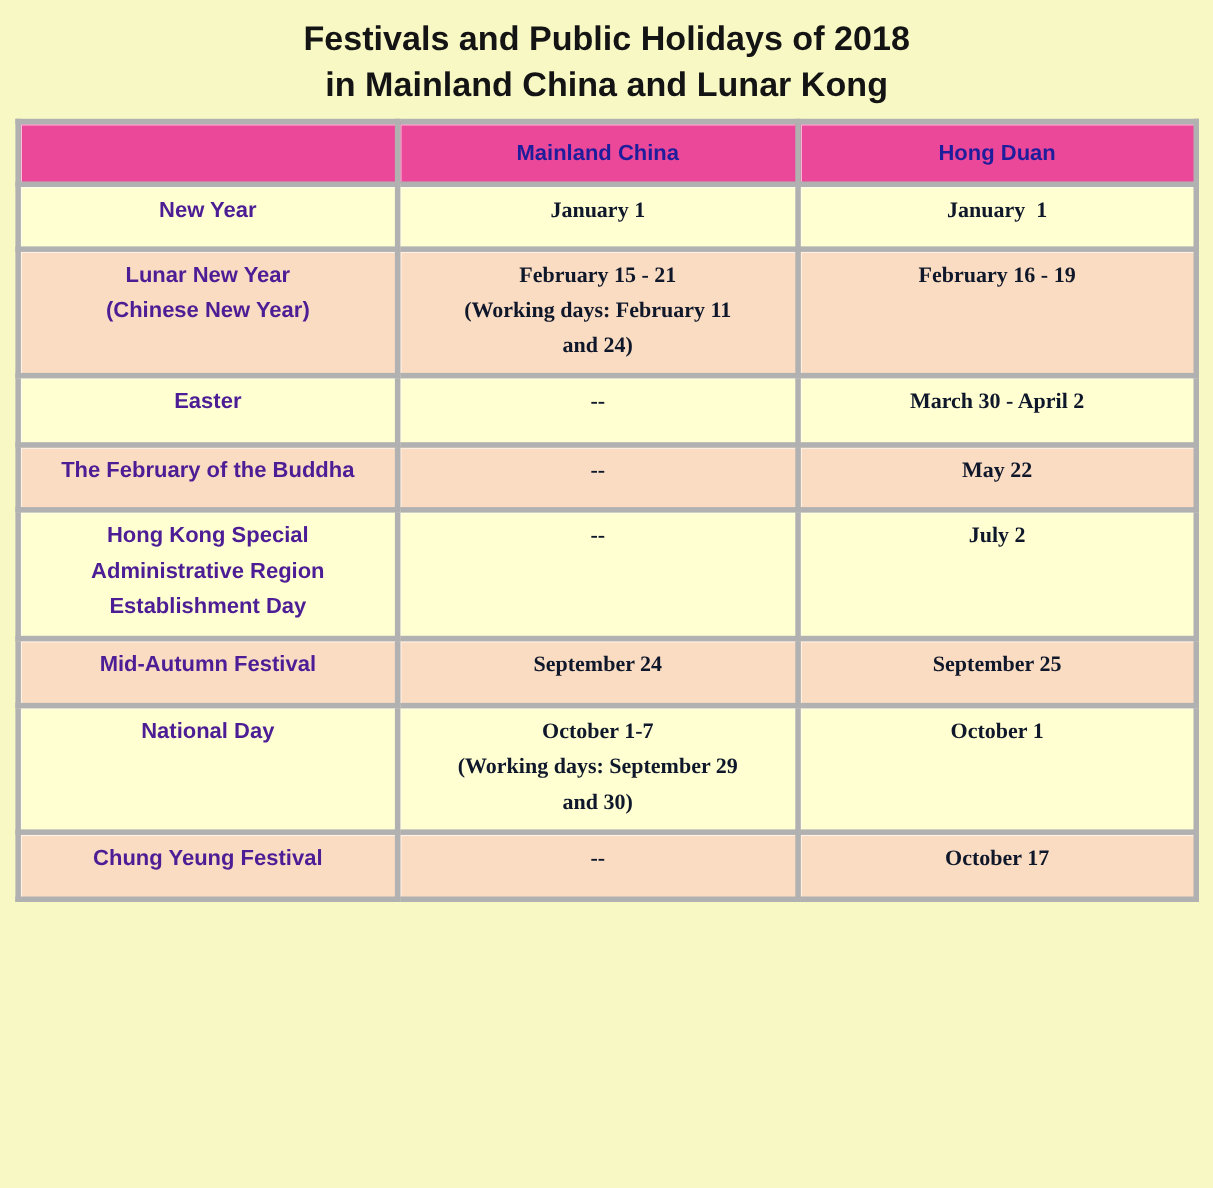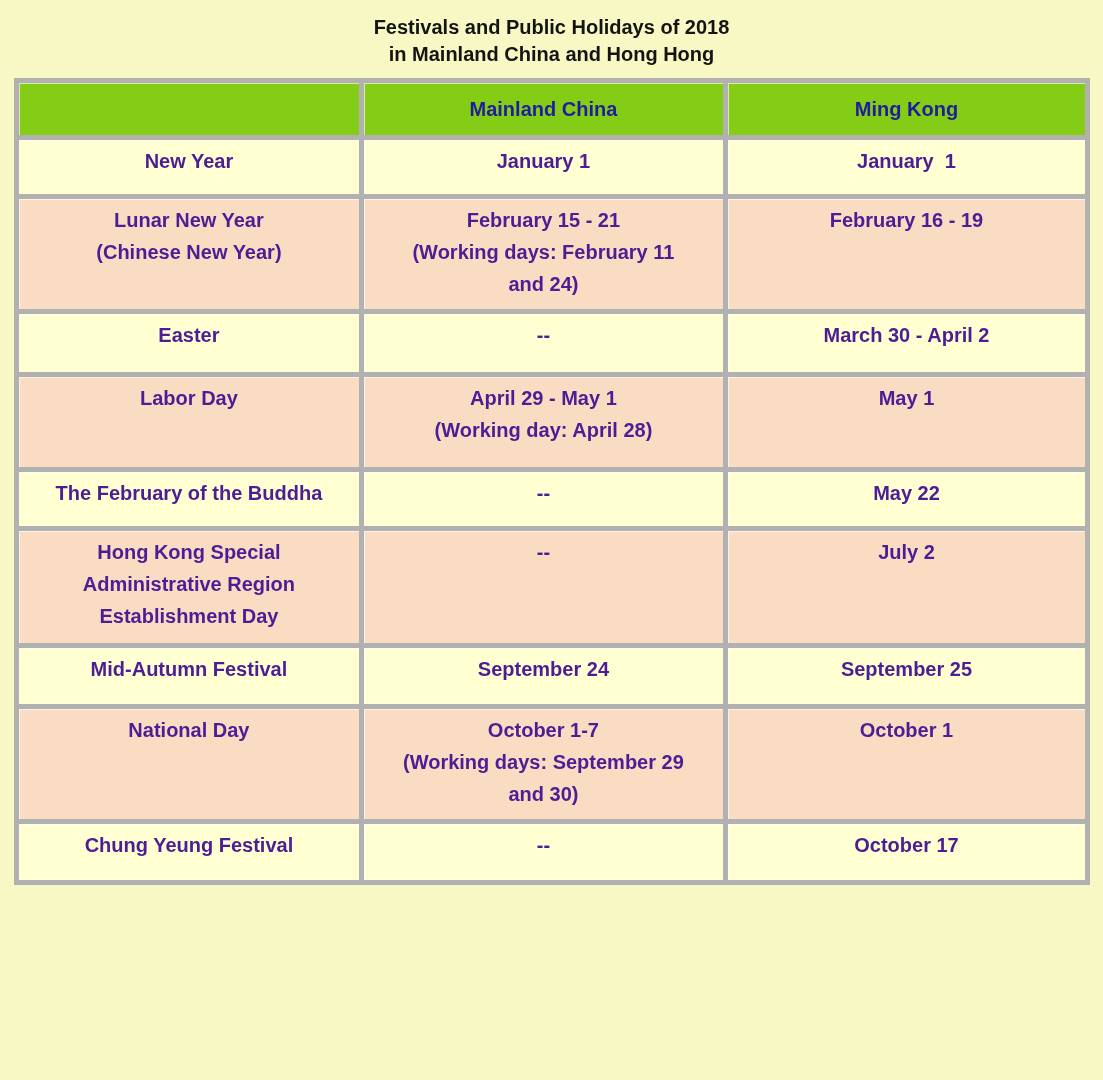--- a/index.html
+++ b/index.html
@@ -10,21 +10,21 @@
     width: 1103px;
     height: 1080px;
     background: #f8f8c5;
     font-family: "Liberation Sans", sans-serif;
     overflow: hidden;
   }
   .title {
     text-align: center;
     padding-top: 14px;
     font-weight: bold;
-    font-size: 20px;
+    font-size: 31px;
     color: #141414;
     line-height: 1.35;
   }
   table.holiday-table {
     border-collapse: collapse;
     table-layout: fixed;
     margin: 10px 13px 0 14px;
     width: 1076px;
   }
   col.c-festival { width: 32.2%; }
@@ -34,87 +34,81 @@
     border: 5px solid #b1b1b1;
     text-align: center;
     font-weight: bold;
     font-size: 20px;
     line-height: 1.6;
     padding: 5px 8px;
     white-space: pre-wrap;
     box-shadow: inset 1px 1px 0 rgba(255,255,255,0.65);
   }
   thead th {
-    background: #84cc16;
+    background: #ec4899;
     color: #1e1e9c;
     height: 42px;
     vertical-align: middle;
   }
   tbody td { vertical-align: top; }
   tbody tr:nth-child(odd)  td { background: #ffffd2; }
   tbody tr:nth-child(even) td { background: #fadcc2; }
   td.festival { color: #4c1d95; }
-  td.date     { color: #4c1d95; }
+  td.date     { color: #0f172a; font-family: Liberation Serif, serif; }
   tr.r0  td { height: 44px; }
   tr.r1  td { height: 100px; }
   tr.r2  td { height: 48px; }
   tr.r3  td { height: 78px; }
   tr.r4  td { height: 80px; }
   tr.r5  td { height: 44px; }
   tr.r6  td { height: 74px; }
   tr.r7  td { height: 102px; }
   tr.r8  td { height: 46px; }
   tr.r9  td { height: 100px; }
   tr.r10 td { height: 46px; }
 </style>
 </head>
 <body>
 
 <div class="title">
   <div>Festivals and Public Holidays of 2018</div>
-  <div>in Mainland China and Hong Hong</div>
+  <div>in Mainland China and Lunar Kong</div>
 </div>
 
 <table class="holiday-table">
   <colgroup>
     <col class="c-festival">
     <col class="c-mainland">
     <col class="c-hongkong">
   </colgroup>
   <thead>
     <tr>
       <th></th>
       <th>Mainland China</th>
-      <th>Ming Kong</th>
+      <th>Hong Duan</th>
     </tr>
   </thead>
   <tbody>
     <tr class="r0">
       <td class="festival">New Year</td>
       <td class="date">January 1</td>
       <td class="date">January  1</td>
     </tr>
     <tr class="r1">
       <td class="festival">Lunar New Year
 (Chinese New Year)</td>
       <td class="date">February 15 - 21
 (Working days: February 11
 and 24)</td>
       <td class="date">February 16 - 19</td>
     </tr>
     <tr class="r2">
       <td class="festival">Easter</td>
       <td class="date">--</td>
       <td class="date">March 30 - April 2</td>
-    </tr>
-    <tr class="r4">
-      <td class="festival">Labor Day</td>
-      <td class="date">April 29 - May 1
-(Working day: April 28)</td>
-      <td class="date">May 1</td>
     </tr>
     <tr class="r5">
       <td class="festival">The February of the Buddha</td>
       <td class="date">--</td>
       <td class="date">May 22</td>
     </tr>
     <tr class="r7">
       <td class="festival">Hong Kong Special
 Administrative Region
 Establishment Day</td>

